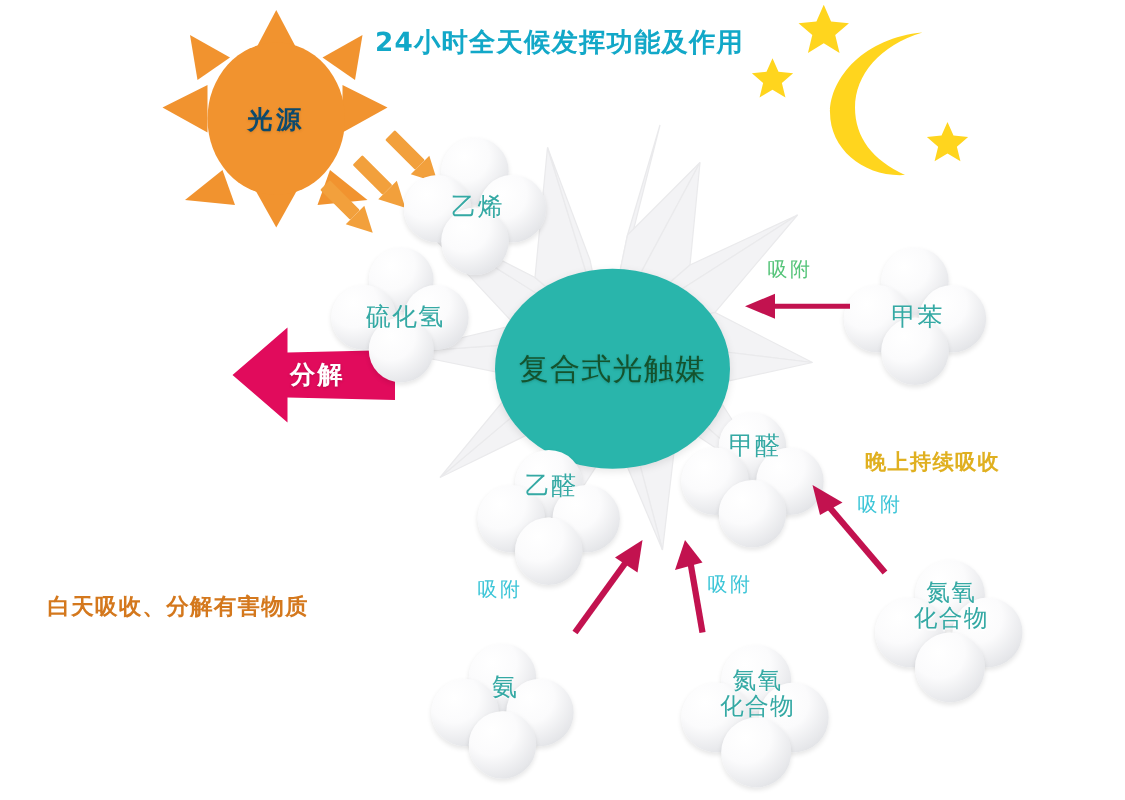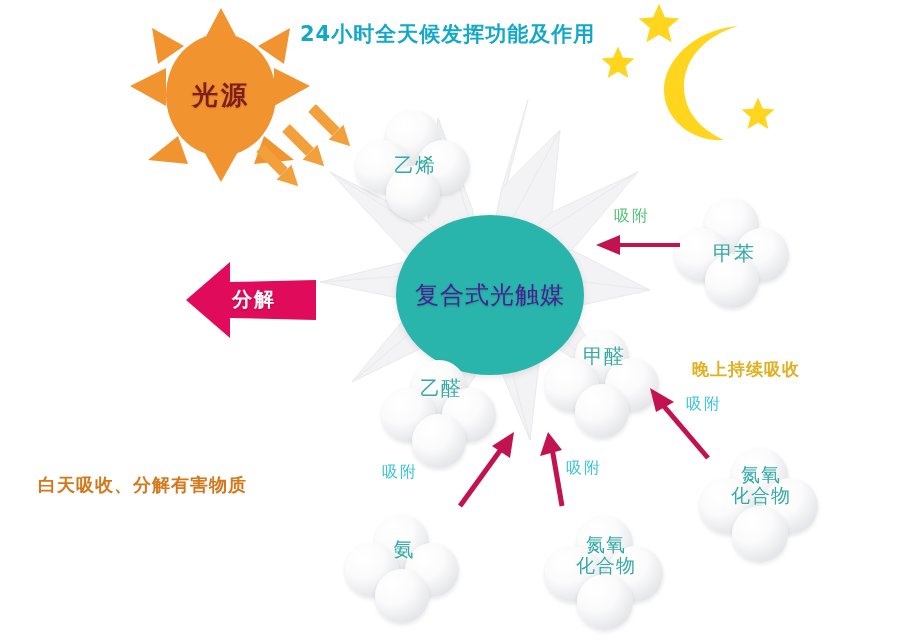--- a/index.html
+++ b/index.html
@@ -38,21 +38,21 @@
 
   
   #sun-group{left:118px;top:8px;width:200px;height:200px;}
   .sun-core{
     position:absolute;left:48px;top:26px;width:110px;height:122px;
     border-radius:50%;
     background:#f1932f;
     display:flex;align-items:center;justify-content:center;
   }
   .sun-label{
-    color:#7f1d1d;font-size:26px;font-weight:bold;letter-spacing:3px;
+    color:#0c4a6e;font-size:20px;font-weight:bold;letter-spacing:3px;
     font-family:"DejaVu Sans","Liberation Sans",sans-serif;
     text-shadow:0 1px 2px rgba(160,90,10,.35);
   }
 
   
   #moon{left:652px;top:18px;}
   .star{position:absolute;}
 
   
   .outcircle{
@@ -78,21 +78,21 @@
   
   #burst{left:320px;top:100px;width:330px;height:340px;}
   #core-circle{
     position:absolute;left:396px;top:215px;width:188px;height:160px;
     border-radius:50%;
     background:#29b5ab;
     display:flex;flex-direction:column;align-items:center;justify-content:center;
     box-shadow:0 2px 7px rgba(0,0,0,.10);
   }
   .core-cn{
-    color:#4c1d95;font-size:24px;font-weight:normal;letter-spacing:1px;
+    color:#14532d;font-size:24px;font-weight:normal;letter-spacing:1px;
     font-family:"DejaVu Sans","Liberation Sans",sans-serif;
     text-shadow:0 1px 2px rgba(0,70,65,.30);
     white-space:nowrap;
   }
   .core-en{
     color:#ffffff;font-size:27px;letter-spacing:0px;margin-top:1px;
     font-family:"Liberation Sans","DejaVu Sans",sans-serif;
     text-shadow:0 1px 2px rgba(0,70,65,.30);
     white-space:nowrap;
   }
@@ -225,29 +225,36 @@
     <svg width="130" height="80" viewBox="0 0 130 80">
       <polygon fill="#e10b5c" points="0,40 44,2 44,22 130,20 130,60 44,58 44,78"></polygon>
     </svg>
     <div class="decompose-label">分解</div>
   </div>
 
   <div id="core-circle">
     <div class="core-cn">复合式光触媒</div>
   </div>
 
-  <div class="cluster" style="left:356px;top:110px;width:118px;height:112px;">
+  <div class="cluster" style="left:323px;top:110px;width:118px;height:112px;">
     <div class="ball" style="left:30px;top:0px;width:54px;height:54px;"></div>
     <div class="ball" style="left:0px;top:30px;width:54px;height:54px;"></div>
     <div class="ball" style="left:60px;top:30px;width:54px;height:54px;"></div>
     <div class="ball" style="left:30px;top:56px;width:54px;height:54px;"></div>
     <div class="ctext">乙烯</div>
   </div>
 
 
+  <div class="cluster" style="left:265px;top:198px;width:118px;height:112px;">
+    <div class="ball" style="left:30px;top:0px;width:52px;height:52px;"></div>
+    <div class="ball" style="left:0px;top:30px;width:52px;height:52px;"></div>
+    <div class="ball" style="left:58px;top:30px;width:52px;height:52px;"></div>
+    <div class="ball" style="left:30px;top:56px;width:52px;height:52px;"></div>
+    <div class="ctext">硫化氢</div>
+  </div>
 
   <div class="cluster" style="left:545px;top:330px;width:118px;height:112px;">
     <div class="ball" style="left:30px;top:0px;width:54px;height:54px;"></div>
     <div class="ball" style="left:0px;top:28px;width:54px;height:54px;"></div>
     <div class="ball" style="left:60px;top:28px;width:54px;height:54px;"></div>
     <div class="ball" style="left:30px;top:54px;width:54px;height:54px;"></div>
     <div class="ctext" style="justify-content:flex-start;padding-top:16px;">甲醛</div>
   </div>
 
   <div class="cluster" style="left:675px;top:198px;width:118px;height:112px;">

